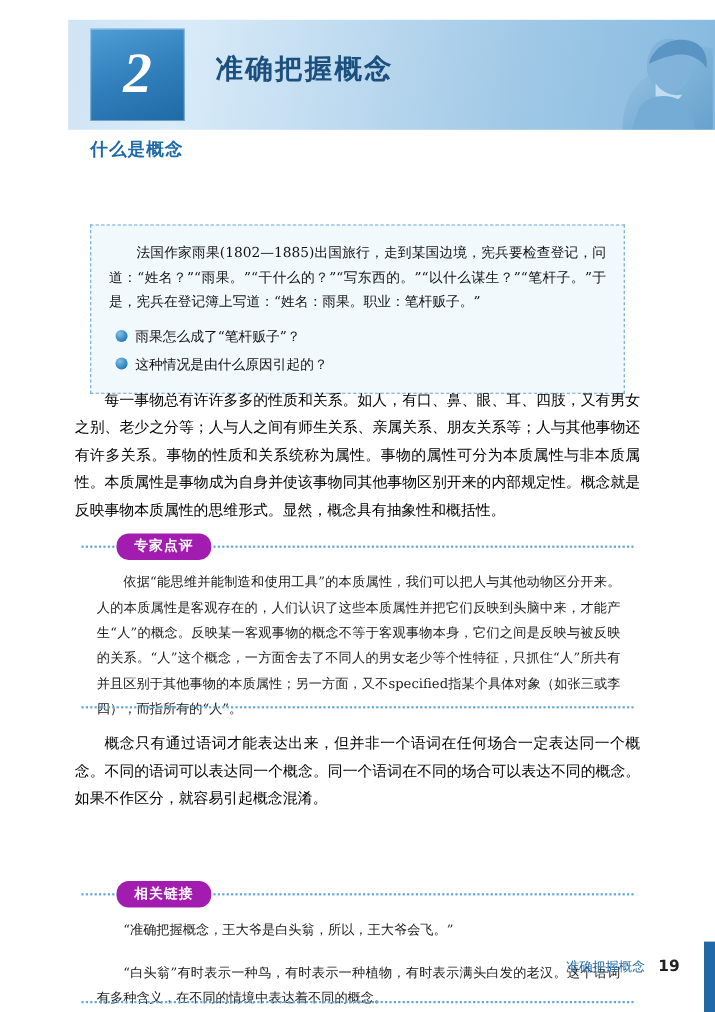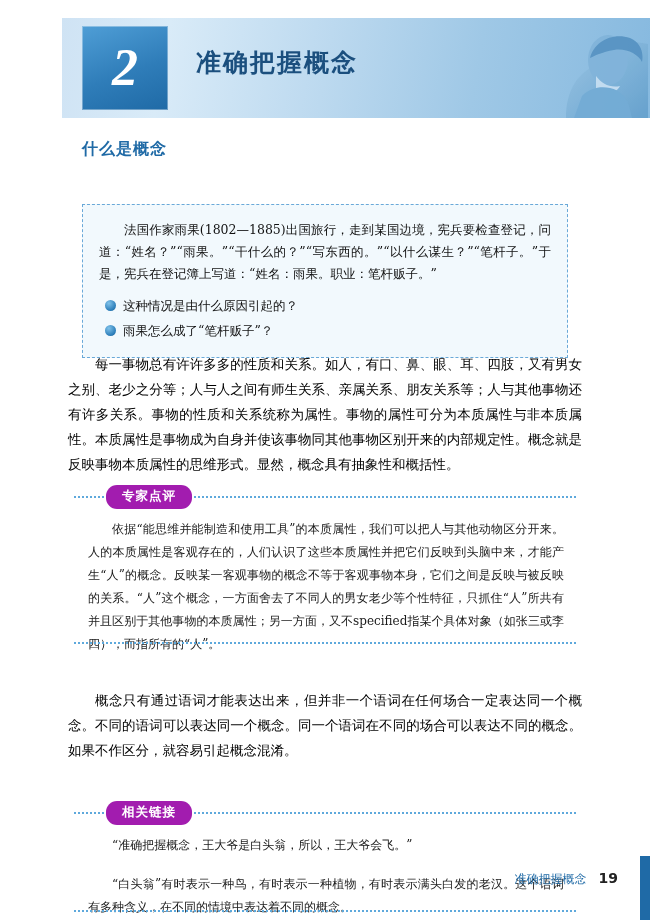--- a/index.html
+++ b/index.html
@@ -73,21 +73,21 @@
     font-size: 25px;
     font-weight: bold;
     color: #1b4f7e;
     letter-spacing: 2px;
   }
 
   
   .section-heading {
     position: absolute;
     left: 82px;
-    top: 139px;
+    top: 126px;
     font-family: "DejaVu Sans", "Liberation Sans", sans-serif;
     font-size: 16px;
     font-weight: bold;
     color: #1f6aa6;
     letter-spacing: 1px;
   }
 
   
   .intro-box {
     position: absolute;
@@ -132,21 +132,21 @@
   .para {
     position: absolute;
     font-family: "DejaVu Serif", "Liberation Serif", serif;
     font-size: 13.5px;
     line-height: 25px;
     text-indent: 2em;
     text-align: justify;
     color: #000;
   }
   #para-1 { left: 68px; top: 352px; width: 514px; }
-  #para-2 { left: 68px; top: 688px; width: 514px; }
+  #para-2 { left: 68px; top: 664px; width: 514px; }
 
   
   .callout {
     position: absolute;
     width: 502px;
     left: 74px;
   }
   .callout-rule {
     height: 0;
     border-top: 2px dotted #5ea9dc;
@@ -248,25 +248,25 @@
   <div class="chapter-title">准确把握概念</div>
 </div>
 
 <div class="section-heading">什么是概念</div>
 
 <div class="intro-box">
   <div class="intro-text">法国作家雨果(1802—1885)出国旅行，走到某国边境，宪兵要检查登记，问道：“姓名？”“雨果。”“干什么的？”“写东西的。”“以什么谋生？”“笔杆子。”于是，宪兵在登记簿上写道：“姓名：雨果。职业：笔杆贩子。”</div>
   <div class="q-list">
     <div class="q-item">
       <span class="q-bullet"></span>
-      <span class="q-text">这种情况是由什么原因引起的？</span>
+      <span class="q-text">雨果怎么成了“笔杆贩子”？</span>
     </div>
     <div class="q-item">
       <span class="q-bullet"></span>
-      <span class="q-text">雨果怎么成了“笔杆贩子”？</span>
+      <span class="q-text">这种情况是由什么原因引起的？</span>
     </div>
   </div>
 </div>
 
 <div class="para" id="para-1">每一事物总有许许多多的性质和关系。如人，有口、鼻、眼、耳、四肢，又有男女之别、老少之分等；人与人之间有师生关系、亲属关系、朋友关系等；人与其他事物还有许多关系。事物的性质和关系统称为属性。事物的属性可分为本质属性与非本质属性。本质属性是事物成为自身并使该事物同其他事物区别开来的内部规定性。概念就是反映事物本质属性的思维形式。显然，概念具有抽象性和概括性。</div>
 
 <div class="callout" id="callout-expert">
   <div class="callout-rule callout-top"></div>
   <div class="callout-label">专家点评</div>
   <div class="callout-inner">

